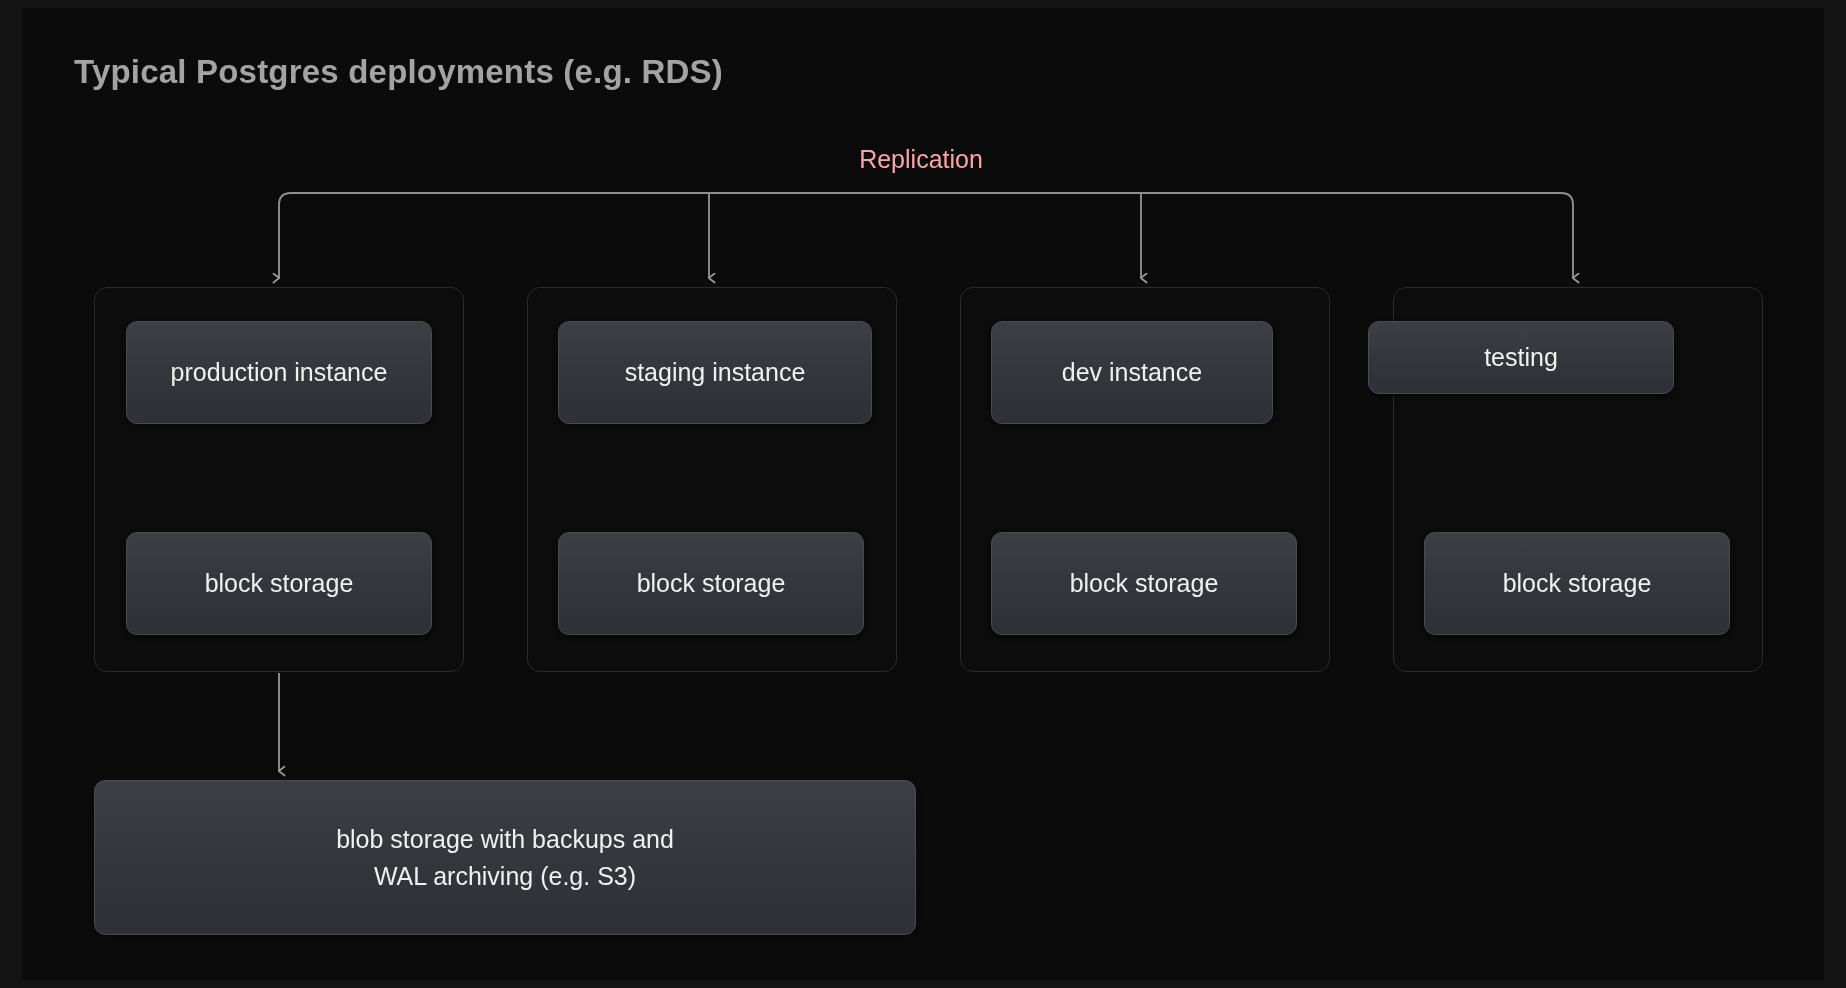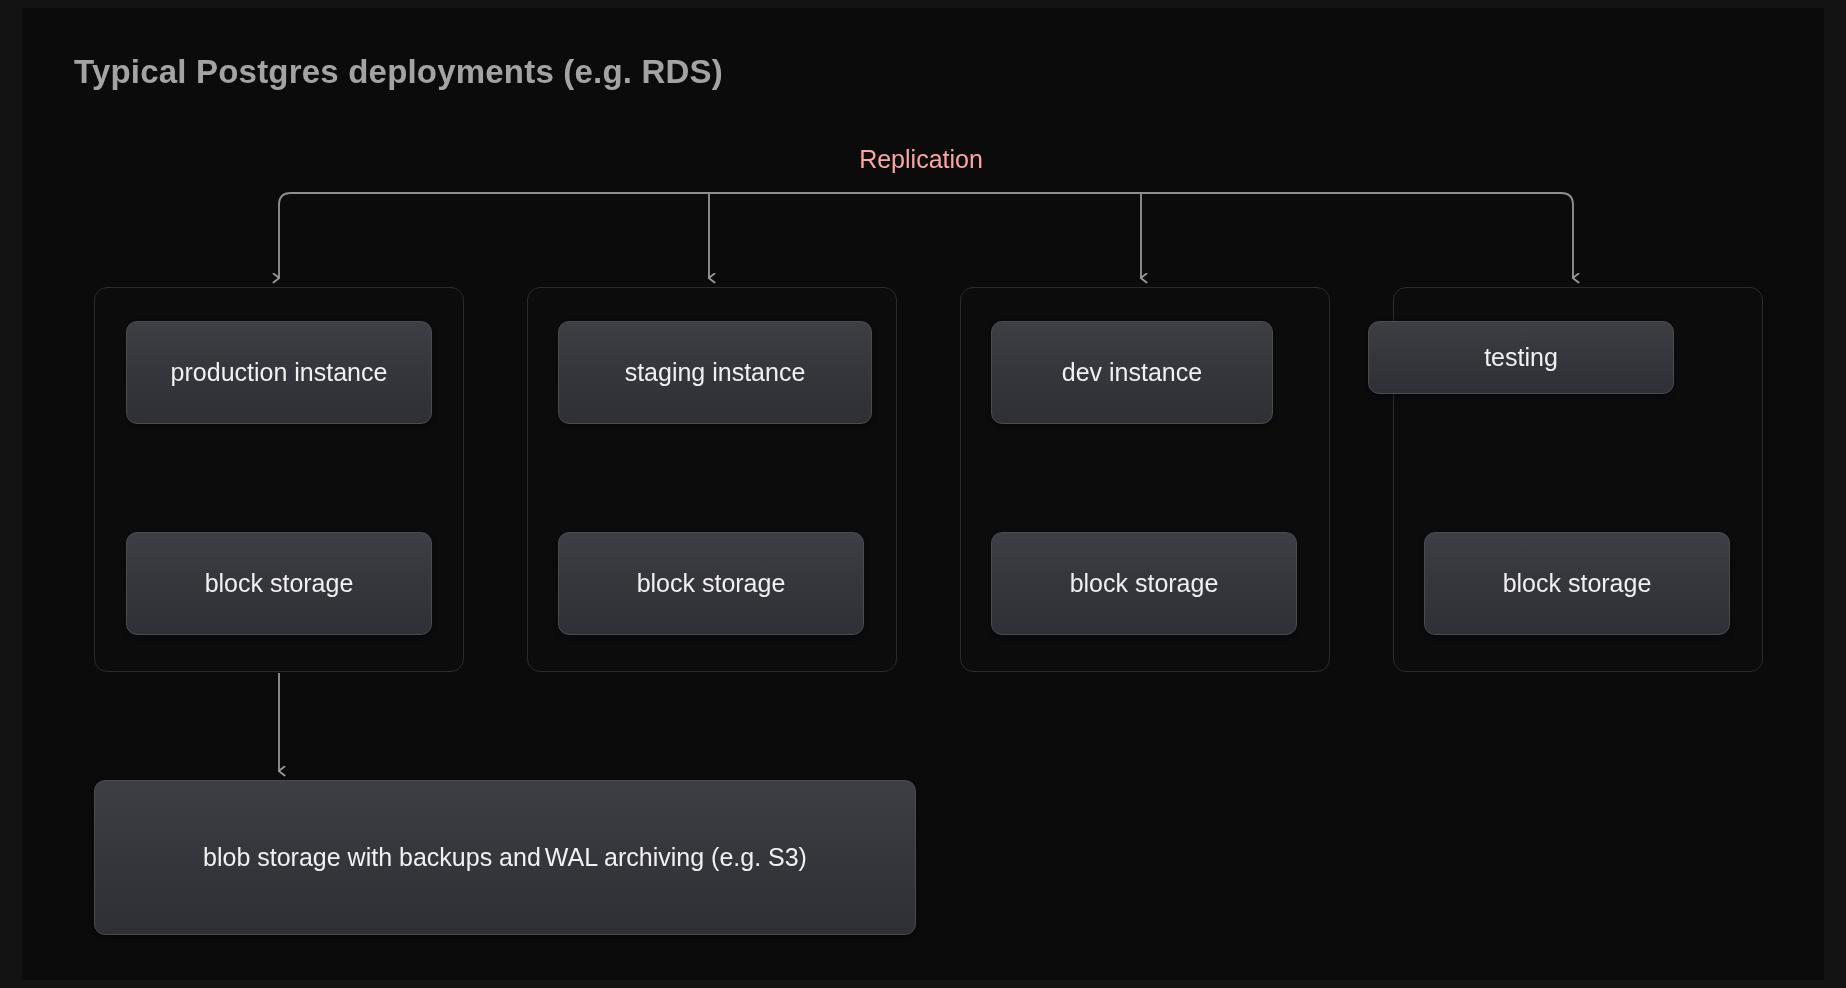--- a/index.html
+++ b/index.html
@@ -144,18 +144,18 @@
   </div>
 
   <div class="group" style="left:1371px; top:279px; width:370px; height:385px;"></div>
   <div class="node" style="left:1346px; top:313px; width:306px; height:73px;">
     <span>testing</span>
   </div>
   <div class="node" style="left:1402px; top:524px; width:306px; height:103px;">
     <span>block storage</span>
   </div>
 
-  <div class="node blob" style="left:72px; top:772px; width:822px; height:155px; flex-direction:row; gap:4px;">
+  <div class="node blob" style="left:72px; top:772px; width:822px; height:155px; flex-direction:column; gap:4px;">
     <span>blob storage with backups and</span>
     <span>WAL archiving (e.g. S3)</span>
   </div>
 
 </div>
 
 </body></html>

